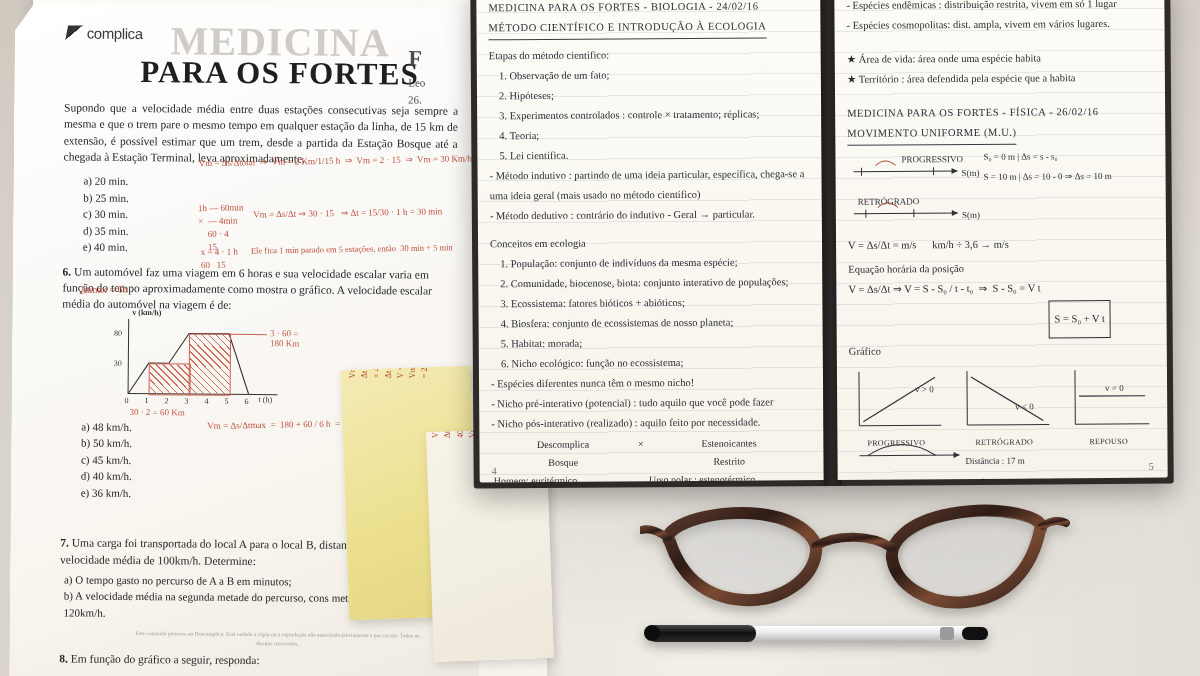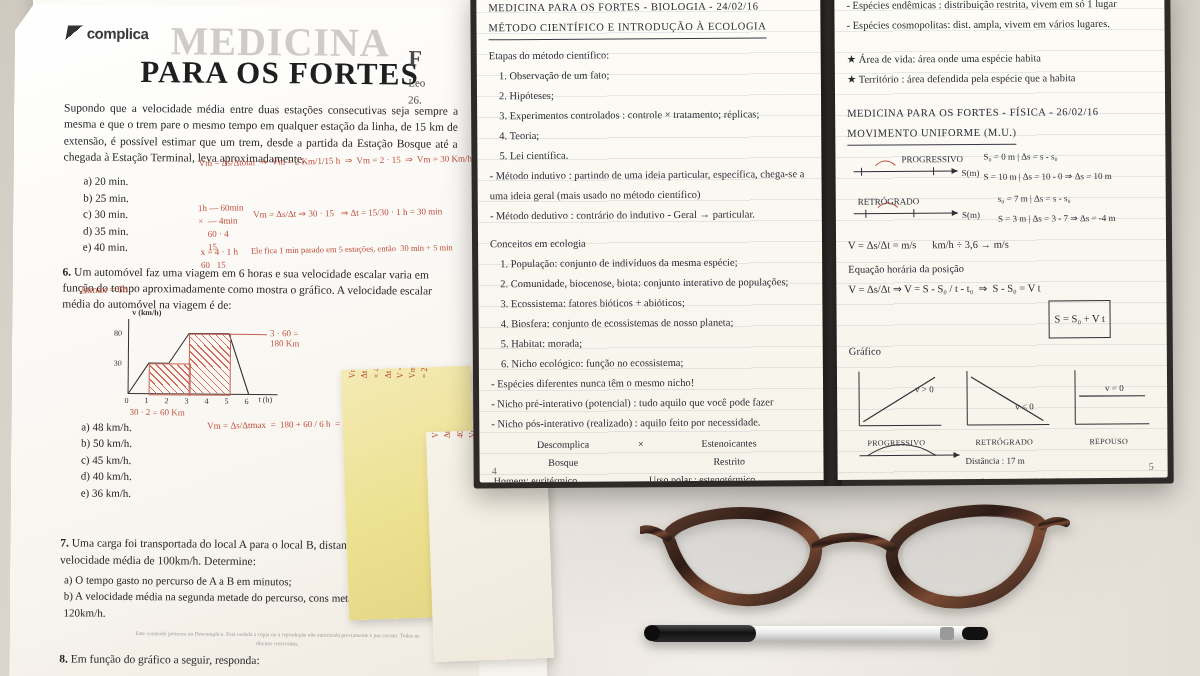--- a/index.html
+++ b/index.html
@@ -58,21 +58,21 @@
   .brand {
     display: flex; align-items: center; gap: 5px;
     font-size: 15px; color: #3a3a3a; letter-spacing: -0.4px;
     margin: 10px 0 0 4px;
   }
   .brand .mark {
     width: 15px; height: 15px;
     background: linear-gradient(135deg,#333 0%,#333 48%, transparent 49%);
     transform: skewX(-10deg);
   }
-  .brand b { font-weight: 700; }
+  .brand b { font-weight: 400; }
 
   .ghost-title {
     position: absolute;
     left: 108px; top: 2px;
     font-family: "Liberation Serif", serif;
     font-size: 40px; font-weight: 700;
     letter-spacing: 1px;
     color: rgba(150,145,138,0.45);
   }
   .doc-title {
@@ -500,22 +500,20 @@
             <line x1="18" y1="62" x2="18" y2="70" stroke="#2f2f38" stroke-width="1"></line>
             <line x1="66" y1="62" x2="66" y2="70" stroke="#2f2f38" stroke-width="1"></line>
             <path d="M30 60 q10 -9 20 0" stroke="#b9503c" fill="none" stroke-width="1"></path>
           </svg>
           <div class="lbl" style="left:54px; top:2px;">PROGRESSIVO</div>
           <div class="lbl" style="left:10px; top:44px;">RETRÓGRADO</div>
           <div class="lbl" style="left:114px; top:16px;">S(m)</div>
           <div class="lbl" style="left:114px; top:58px;">S(m)</div>
           <div class="lbl" style="left:136px; top:0px; white-space:pre;">S₀ = 0 m | Δs = s - s₀
 S = 10 m | Δs = 10 - 0 ⇒ Δs = 10 m</div>
-          <div class="lbl" style="left:150px; top:42px; white-space:pre;">s₀ = 7 m | Δs = s - s₀
-S = 3 m | Δs = 3 - 7 ⇒ Δs = -4 m</div>
         </div>
 
         <div class="nb-line" style="margin-top:2px;">V = Δs/Δt = m/s      km/h ÷ 3,6 → m/s</div>
         <div class="nb-line" style="margin-top:4px;">Equação horária da posição</div>
         <div class="nb-line">V = Δs/Δt ⇒ V = S - S₀ / t - t₀  ⇒  S - S₀ = V t</div>
         <div style="margin:2px 0 0 200px;">
           <span class="boxed">S = S₀ + V t</span>
         </div>
 
         <div class="nb-line" style="margin-top:2px;">Gráfico</div>

